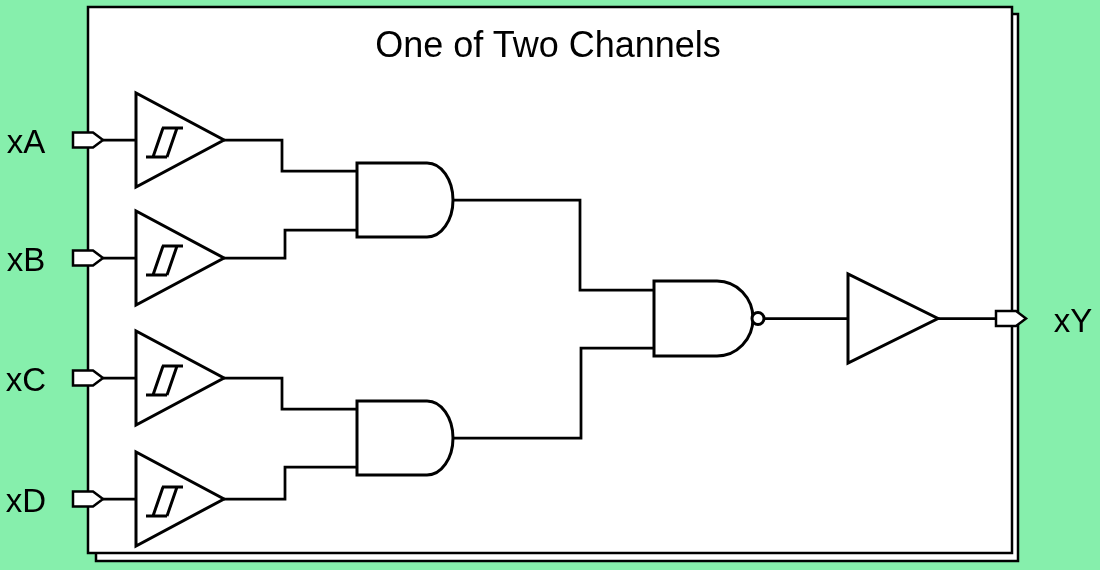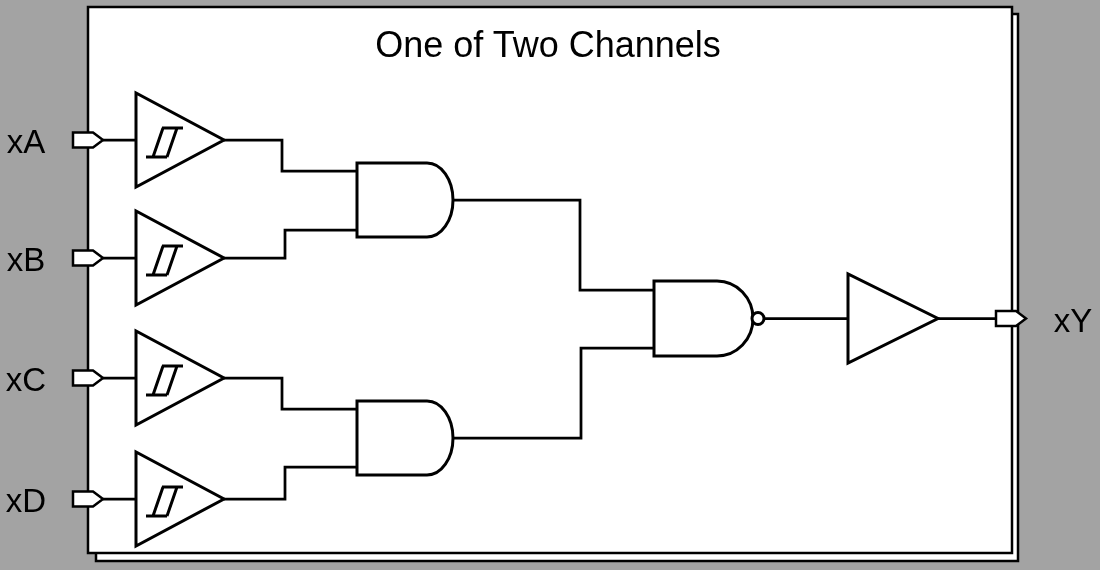--- a/index.html
+++ b/index.html
@@ -8,21 +8,21 @@
     background: #ffffff;
     width: 1100px;
     height: 570px;
     overflow: hidden;
     font-family: "Liberation Sans", sans-serif;
   }
   .stage {
     position: relative;
     width: 1100px;
     height: 570px;
-    background: #a3a3a3;
+    background: #86efac;
   }
   svg { display: block; }
   .outline {
     fill: #ffffff;
     stroke: #000000;
     stroke-width: 2.5;
   }
   .wire {
     fill: none;
     stroke: #000000;

